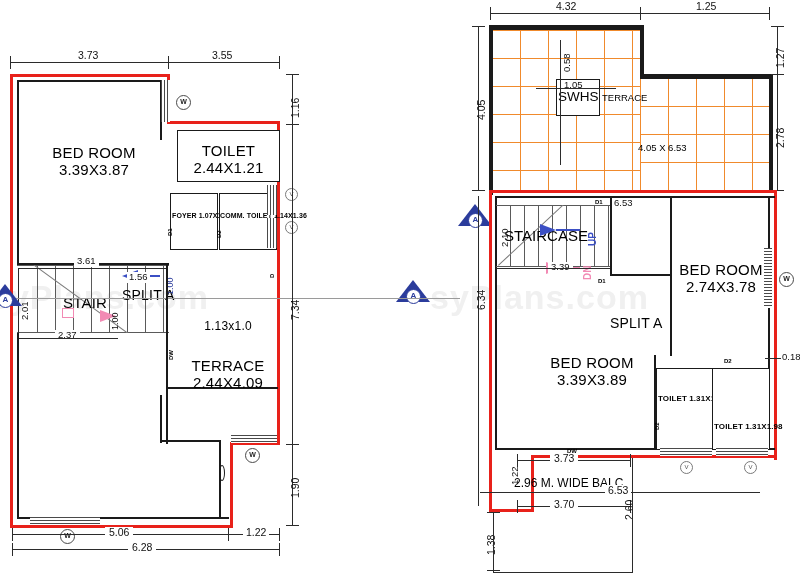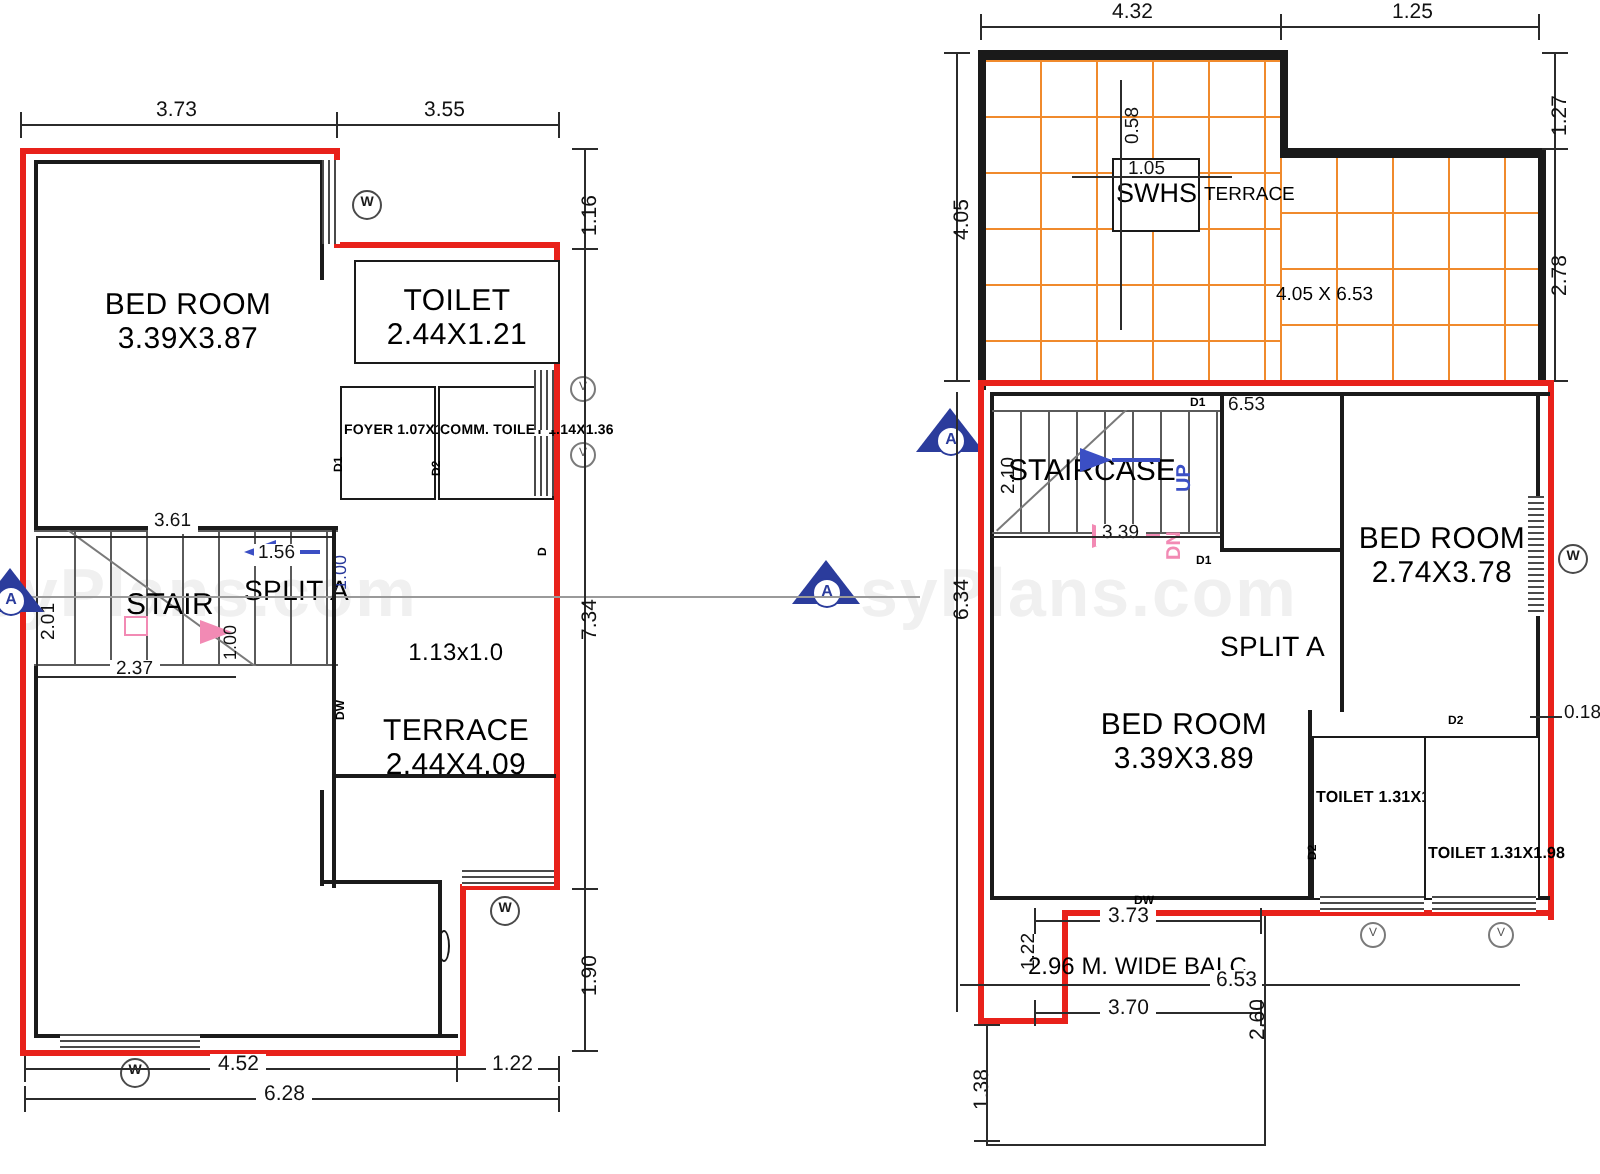--- a/index.html
+++ b/index.html
@@ -199,21 +199,21 @@
 
     <div class="dimvline" style="left:292px;top:444px;height:82px;"></div>
     <div class="tick" style="left:286px;top:444px;width:13px;height:1px;"></div>
     <div class="tick" style="left:286px;top:525px;width:13px;height:1px;"></div>
     <div class="lbl dimv" style="left:290px;top:498px;">1.90</div>
 
     <div class="dimline" style="left:12px;top:534px;width:268px;"></div>
     <div class="tick" style="left:12px;top:528px;width:1px;height:13px;"></div>
     <div class="tick" style="left:228px;top:528px;width:1px;height:13px;"></div>
     <div class="tick" style="left:279px;top:528px;width:1px;height:13px;"></div>
-    <div class="lbl dim" style="left:105px;top:527px;background:#fff;padding:0 4px;">4.52</div>
+    <div class="lbl dim" style="left:105px;top:527px;background:#fff;padding:0 4px;">5.06</div>
     <div class="lbl dim" style="left:243px;top:527px;background:#fff;padding:0 3px;">1.22</div>
 
     <div class="dimline" style="left:12px;top:549px;width:268px;"></div>
     <div class="tick" style="left:12px;top:543px;width:1px;height:13px;"></div>
     <div class="tick" style="left:279px;top:543px;width:1px;height:13px;"></div>
     <div class="lbl dim" style="left:128px;top:542px;background:#fff;padding:0 4px;">6.28</div>
   </div>
 
   <div class="bluelogo" style="left:-12px;top:284px;">
     <div class="tri"></div>

